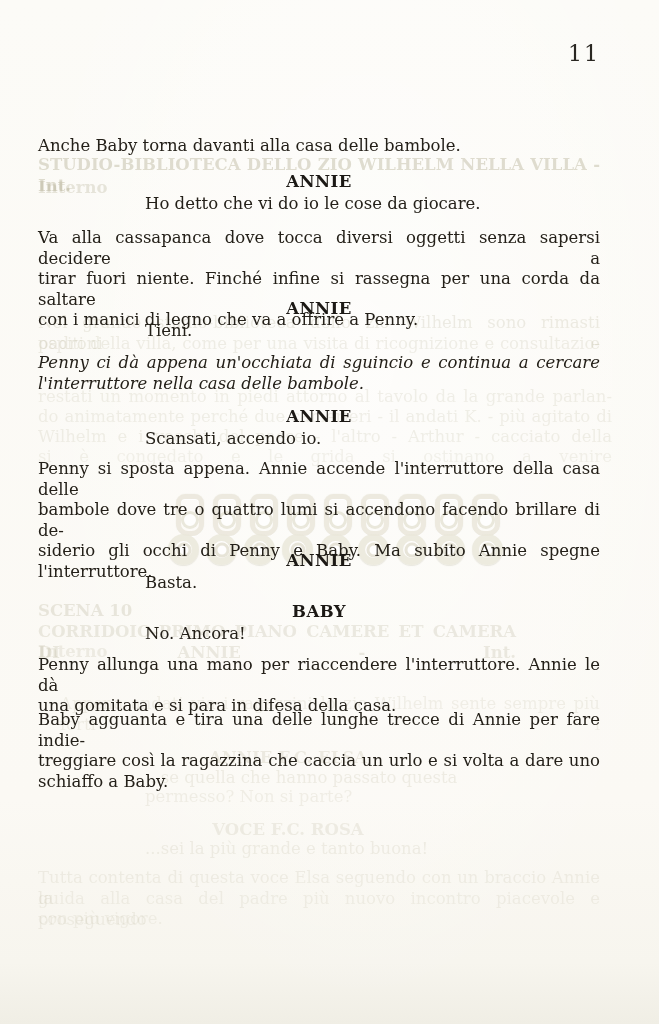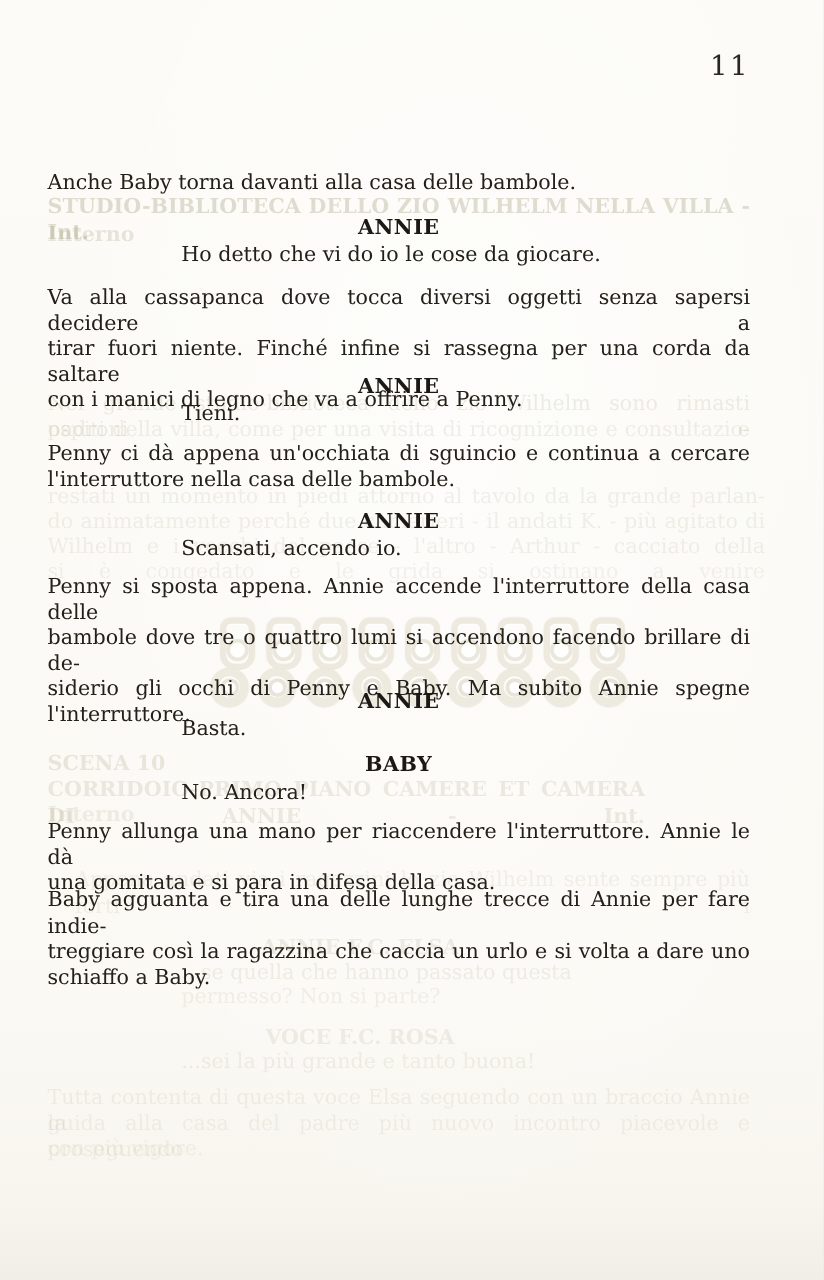--- a/index.html
+++ b/index.html
@@ -136,21 +136,21 @@
         </div>
         <div class="character" style="top: 172px;">ANNIE</div>
         <div class="dialogue" style="top: 194px;">Ho detto che vi do io le cose da giocare.</div>
         <div class="action" style="top: 228px;">
           <div class="line j">Va alla cassapanca dove tocca diversi oggetti senza sapersi decidere a</div>
           <div class="line j">tirar fuori niente. Finché infine si rassegna per una corda da saltare</div>
           <div class="line">con i manici di legno che va a offrire a Penny.</div>
         </div>
         <div class="character" style="top: 299px;">ANNIE</div>
         <div class="dialogue" style="top: 321px;">Tieni.</div>
-        <div class="action" style="top: 353px;">
+        <div class="action" style="top: 353px; font-style: italic;">
           <div class="line j">Penny ci dà appena un'occhiata di sguincio e continua a cercare</div>
           <div class="line">l'interruttore nella casa delle bambole.</div>
         </div>
         <div class="character" style="top: 407px;">ANNIE</div>
         <div class="dialogue" style="top: 429px;">Scansati, accendo io.</div>
         <div class="action" style="top: 459px;">
           <div class="line j">Penny si sposta appena. Annie accende l'interruttore della casa delle</div>
           <div class="line j">bambole dove tre o quattro lumi si accendono facendo brillare di de-</div>
           <div class="line j">siderio gli occhi di Penny e Baby. Ma subito Annie spegne</div>
           <div class="line">l'interruttore.</div>

